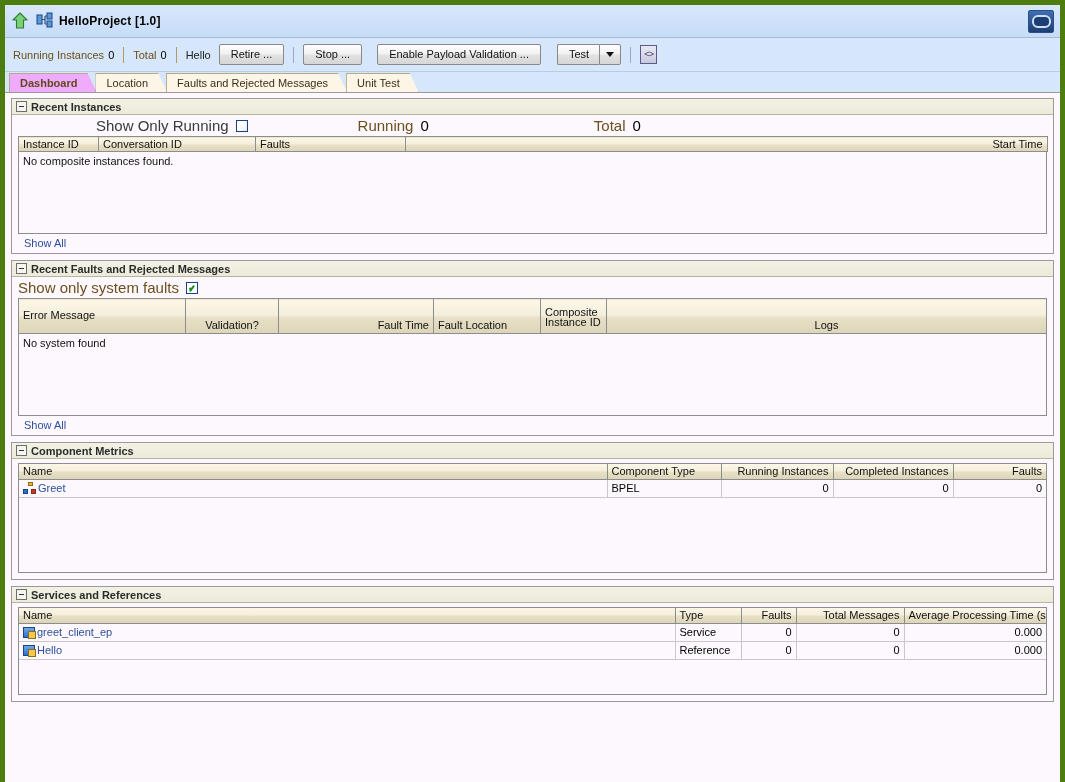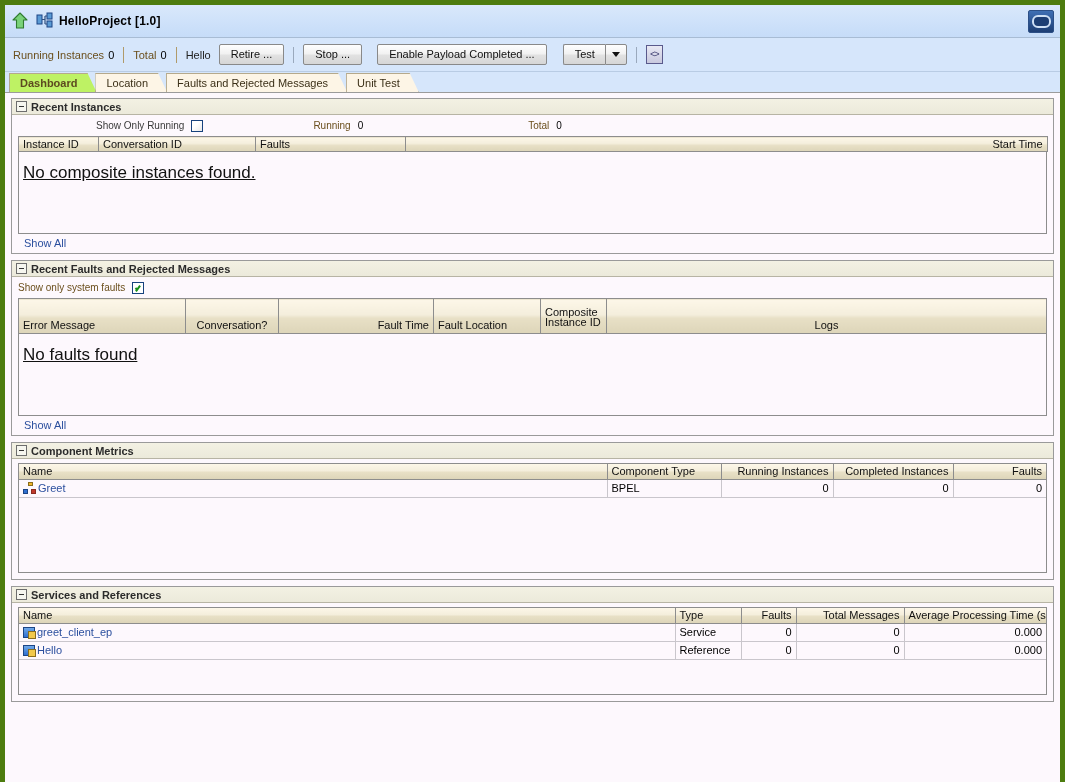--- a/index.html
+++ b/index.html
@@ -103,21 +103,21 @@
     background:#fdf5e6;
     border:1px solid #b5a98c;
     border-bottom:none;
     margin-right:-1px;
     cursor:default;
     box-sizing:border-box;
     clip-path:polygon(0 0, calc(100% - 9px) 0, 100% 100%, 0 100%);
     padding-right:18px;
   }
   .tab.active{
-    background:#bef264;
+    background:#f0abfc;
     font-weight:bold;
     color:#5d4a20;
     z-index:3;
   }
   .tabs-bottom-line{
     height:1px;background:#9b9b9b;
   }
 
   
   .content{
@@ -151,21 +151,21 @@
   .collapse-box:after{
     content:"";position:absolute;width:5px;height:1px;background:#333;
   }
   .panel-body{
     padding:0;background:#fdf8fd;
   }
 
   
   .filter-row{
     height:21px;display:flex;align-items:center;
-    font-size:10px;padding:0 6px;
+    font-size:15px;padding:0 6px;
     background:#fdf8fd;
   }
   .cbx{
     width:12px;height:12px;border:1px solid #17427d;background:#fff;
     display:inline-block;vertical-align:middle;
     box-sizing:border-box;
     background:linear-gradient(135deg,#fff 40%,#e8e8e8 100%);
   }
   .cbx.checked{
     position:relative;background:#fff;
@@ -206,21 +206,21 @@
     border-left:1px solid #c9c6cc;
     border-right:1px solid #c9c6cc;
     border-bottom:1px solid #c9c6cc;
     height:18px;padding:0 4px;
     background:#fdf8fd;
     box-sizing:border-box;
     overflow:hidden;white-space:nowrap;
   }
   table.grid td.r{text-align:right;}
   .empty-msg{
-    padding:11px 4px 0 4px;font-size:17px;color:#111;text-decoration:underline;
+    padding:3px 4px 0 4px;font-size:11px;color:#111;
   }
   .table-area{
     border:1px solid #8d8d8d;
     border-top:none;
     background:#fdf8fd;
     box-sizing:border-box;
   }
   .show-all{
     padding:3px 0 4px 6px;font-size:11px;
   }
@@ -277,21 +277,21 @@
     <span class="tb-label">Running Instances</span>
     <span class="tb-val">0</span>
     <span class="tb-sep"></span>
     <span class="tb-label">Total</span>
     <span class="tb-val">0</span>
     <span class="tb-sep"></span>
     <span class="tb-plain">Hello</span>
     <button class="btn" style="margin-left:8px;">Retire ...</button>
     <span class="tb-sep2"></span>
     <button class="btn">Stop ...</button>
-    <button class="btn" style="margin-left:15px;">Enable Payload Completed ...</button>
+    <button class="btn" style="margin-left:15px;">Enable Payload Validation ...</button>
     <span class="split" style="margin-left:16px;">
       <button class="btn main">Test</button>
       <button class="btn arrow">
         <span class="caret"></span>
       </button>
     </span>
     <span class="tb-sep2"></span>
     <button class="code-btn">&lt;&gt;</button>
   </div>
 
@@ -375,31 +375,31 @@
             <colgroup>
               <col style="width:167px">
                 <col style="width:93px">
                 <col style="width:155px">
               <col style="width:107px">
                 <col style="width:66px">
                 <col>
             </colgroup>
             <tbody>
                 <tr>
-              <th style="height:35px;vertical-align:bottom;padding-bottom:2px;">Error Message</th>
-              <th style="height:26px;vertical-align:bottom;padding-bottom:2px;text-align:center;">Conversation?</th>
+              <th style="height:35px;vertical-align:bottom;padding-bottom:12px;">Error Message</th>
+              <th style="height:26px;vertical-align:bottom;padding-bottom:2px;text-align:center;">Validation?</th>
               <th class="r" style="height:26px;vertical-align:bottom;padding-bottom:2px;">Fault Time</th>
               <th style="height:20px;vertical-align:bottom;padding-bottom:2px;">Fault Location</th>
               <th class="c2" style="height:26px;vertical-align:middle;">Composite Instance ID</th>
               <th style="height:26px;vertical-align:bottom;padding-bottom:2px;text-align:center;">Logs</th>
             </tr>
           </tbody>
             </table>
           <div class="table-area" style="height:82px;">
-            <div class="empty-msg">No faults found</div>
+            <div class="empty-msg">No system found</div>
           </div>
           <div class="show-all">
             <a class="lnk" href="#">Show All</a>
           </div>
         </div>
       </div>
     </div>
 
     <div class="panel">
       <div class="panel-header">

